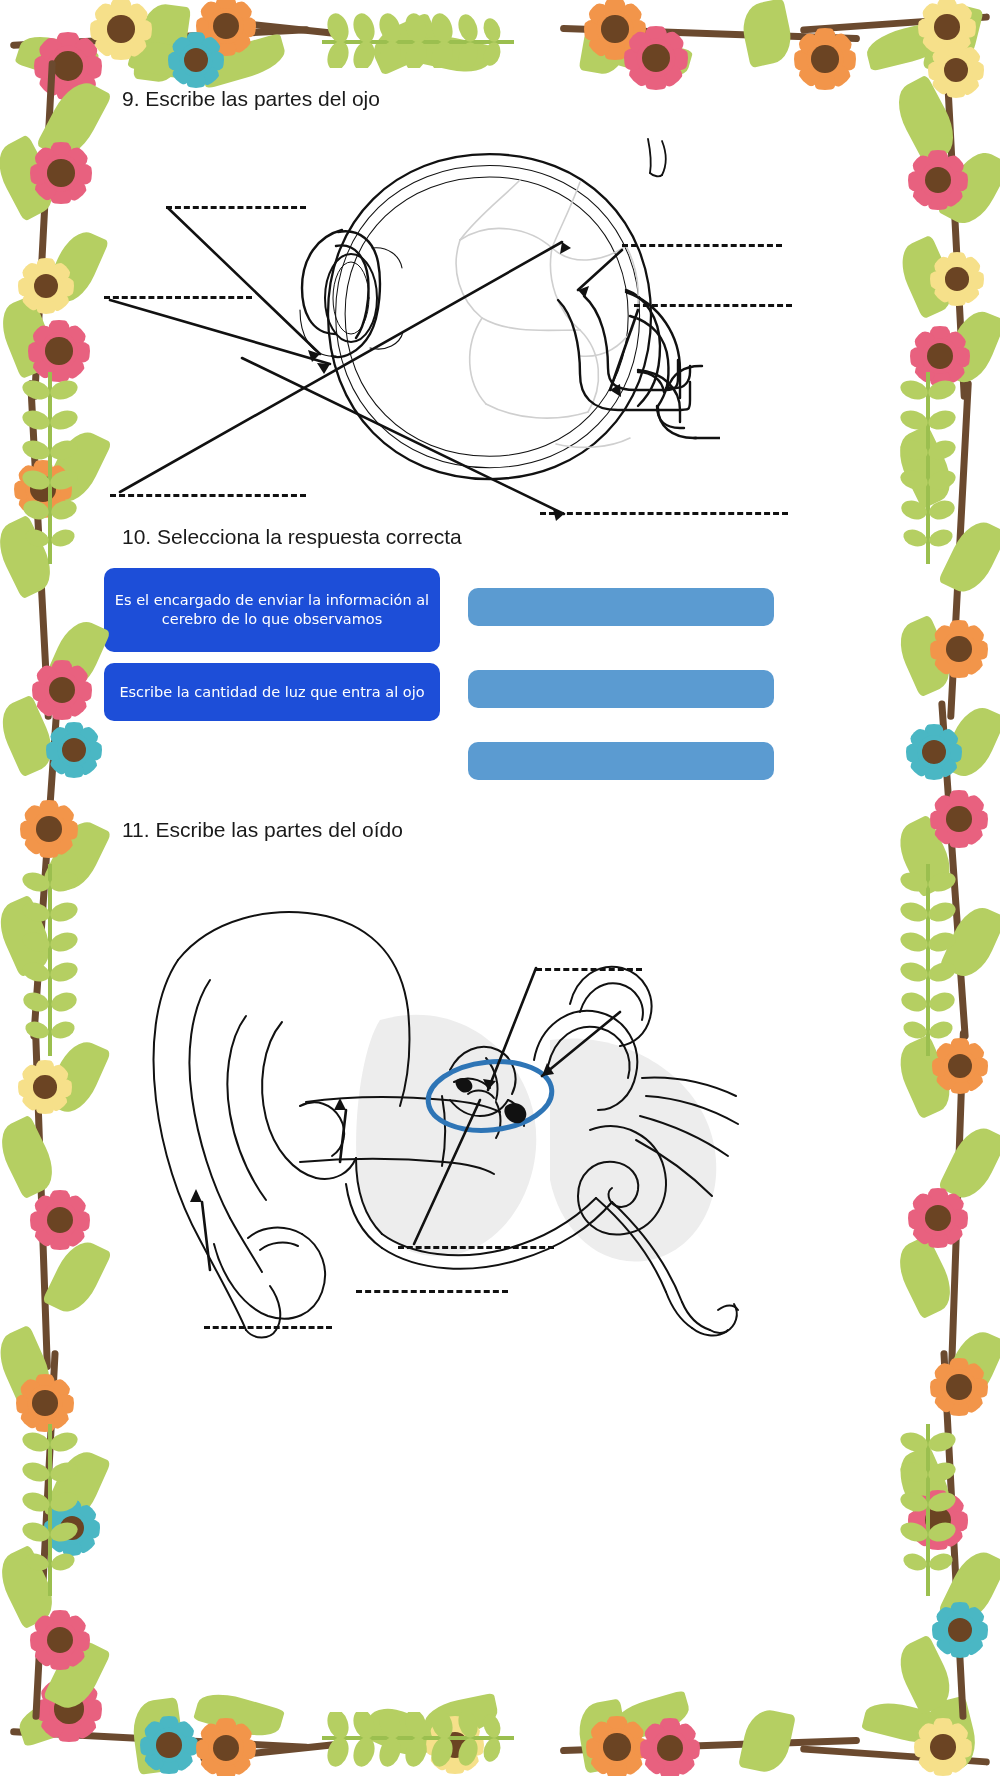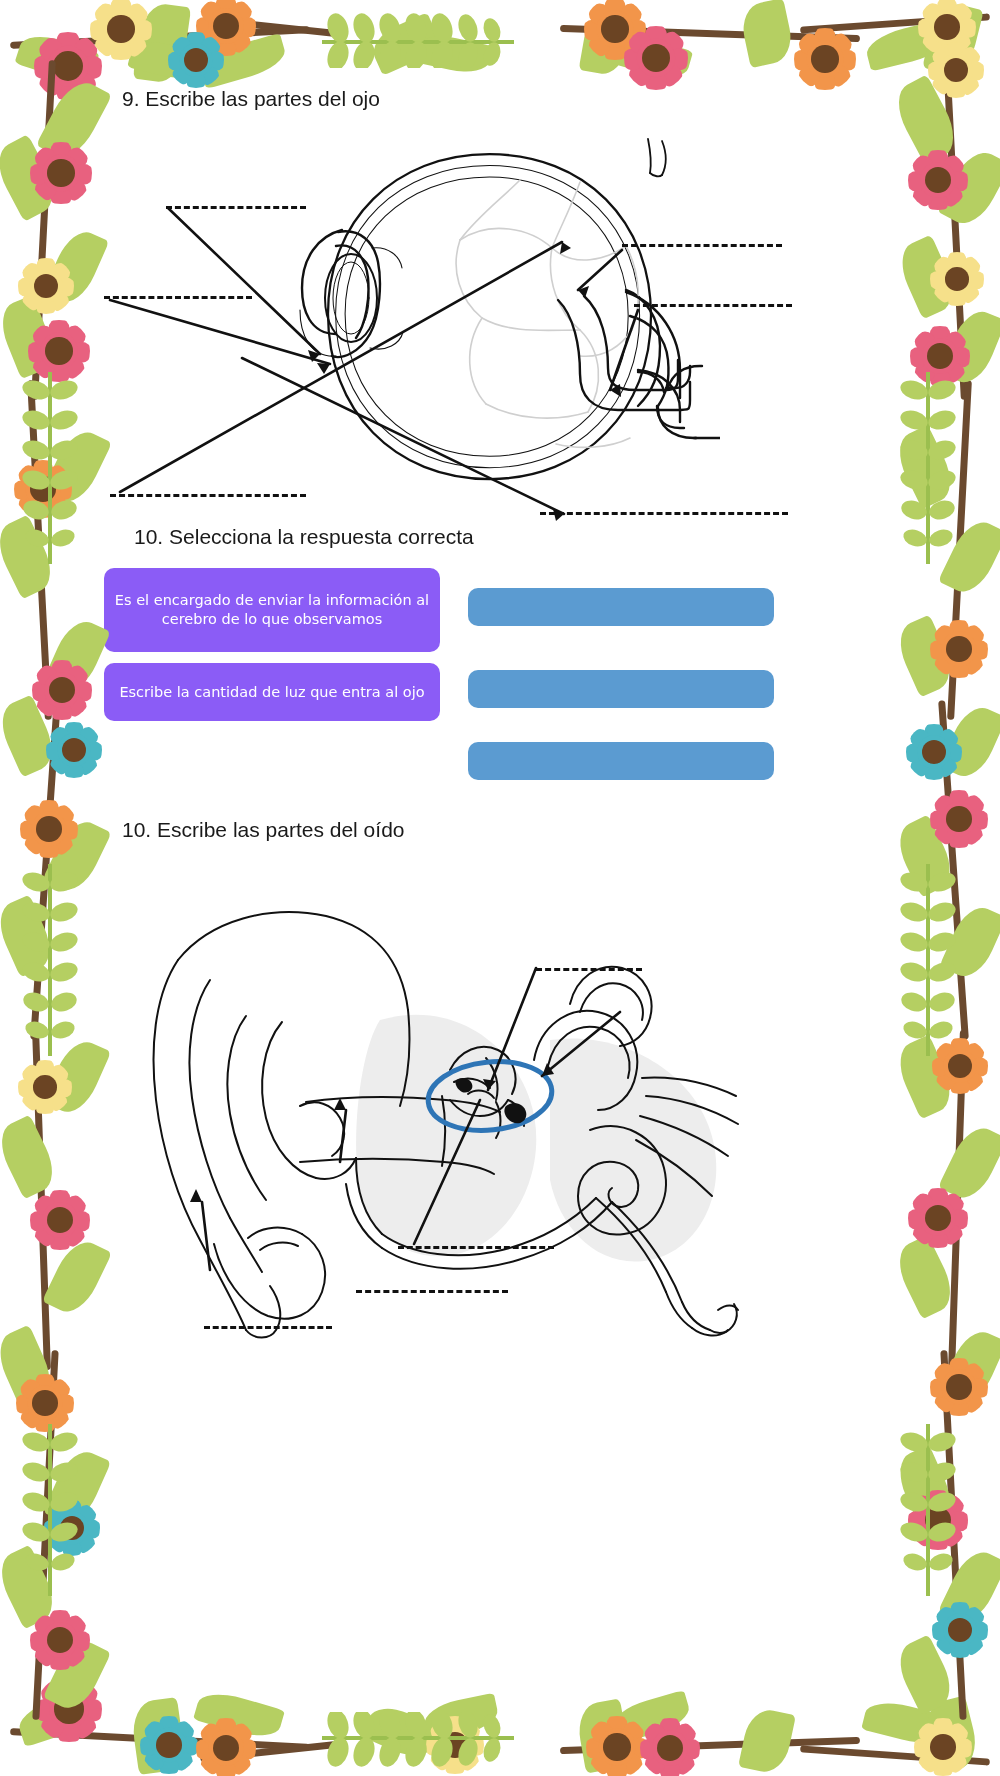--- a/index.html
+++ b/index.html
@@ -84,21 +84,21 @@
     font-family: "DejaVu Sans", sans-serif;
     font-size: 14.5px;
     line-height: 1.30;
     display: flex;
     align-items: center;
     justify-content: center;
     text-align: center;
     padding: 6px 10px;
     box-sizing: border-box;
   }
-  .opt-orange { background: #8b5cf6; }
+  .opt-orange { background: #1d4ed8; }
   .opt-blue   { background: #5b9bd1; }
 
   
   .diagram {
     position: absolute;
   }
   .dashline {
     position: absolute;
     border-top: 3px dashed #111111;
     height: 0;
@@ -209,40 +209,40 @@
     <g fill="#111111">
       <path d="M228 224 l-12 -4 l4 12 z"></path>
       <path d="M238 234 l-13 -1 l7 11 z"></path>
       <path d="M470 112 l-2 12 l11 -6 z"></path>
       <path d="M472 384 l-11 -5 l3 12 z"></path>
       <path d="M486 160 l11 -4 l-4 12 z"></path>
       <path d="M518 260 l10 -6 l1 13 z"></path>
     </g>
   </svg>
 
-  <div class="q-heading" style="left:134px; top:525px;">10. Selecciona la respuesta correcta</div>
+  <div class="q-heading" style="left:122px; top:525px;">10. Selecciona la respuesta correcta</div>
 
   <div class="opt-box opt-orange" style="left:104px; top:568px; width:336px; height:84px;">
     <span>Es el encargado de enviar la información al cerebro de lo que observamos</span>
   </div>
   <div class="opt-box opt-orange" style="left:104px; top:663px; width:336px; height:58px;">
     <span>Escribe la cantidad de luz que entra al ojo</span>
   </div>
 
   <div class="opt-box opt-blue" style="left:468px; top:588px; width:306px; height:38px;">
     <span></span>
   </div>
   <div class="opt-box opt-blue" style="left:468px; top:670px; width:306px; height:38px;">
     <span></span>
   </div>
   <div class="opt-box opt-blue" style="left:468px; top:742px; width:306px; height:38px;">
     <span></span>
   </div>
 
-  <div class="q-heading" style="left:122px; top:818px;">10. Escribe las partes del oído</div>
+  <div class="q-heading" style="left:122px; top:818px;">11. Escribe las partes del oído</div>
 
   <svg class="diagram" style="left:150px; top:900px; width:620px; height:480px;" viewBox="0 0 620 480">
 
     <g fill="#ededed" stroke="none">
       <path d="M230 120 C300 100 360 140 380 200 C400 260 370 330 320 350 C270 370 220 340 210 290 C200 240 210 150 230 120 Z"></path>
       <path d="M400 140 C470 130 540 170 560 230 C580 290 550 350 500 360 C450 370 410 330 400 280 Z"></path>
     </g>
 
     <g fill="none" stroke="#111111" stroke-width="2.0" stroke-linecap="round" stroke-linejoin="round">
 

